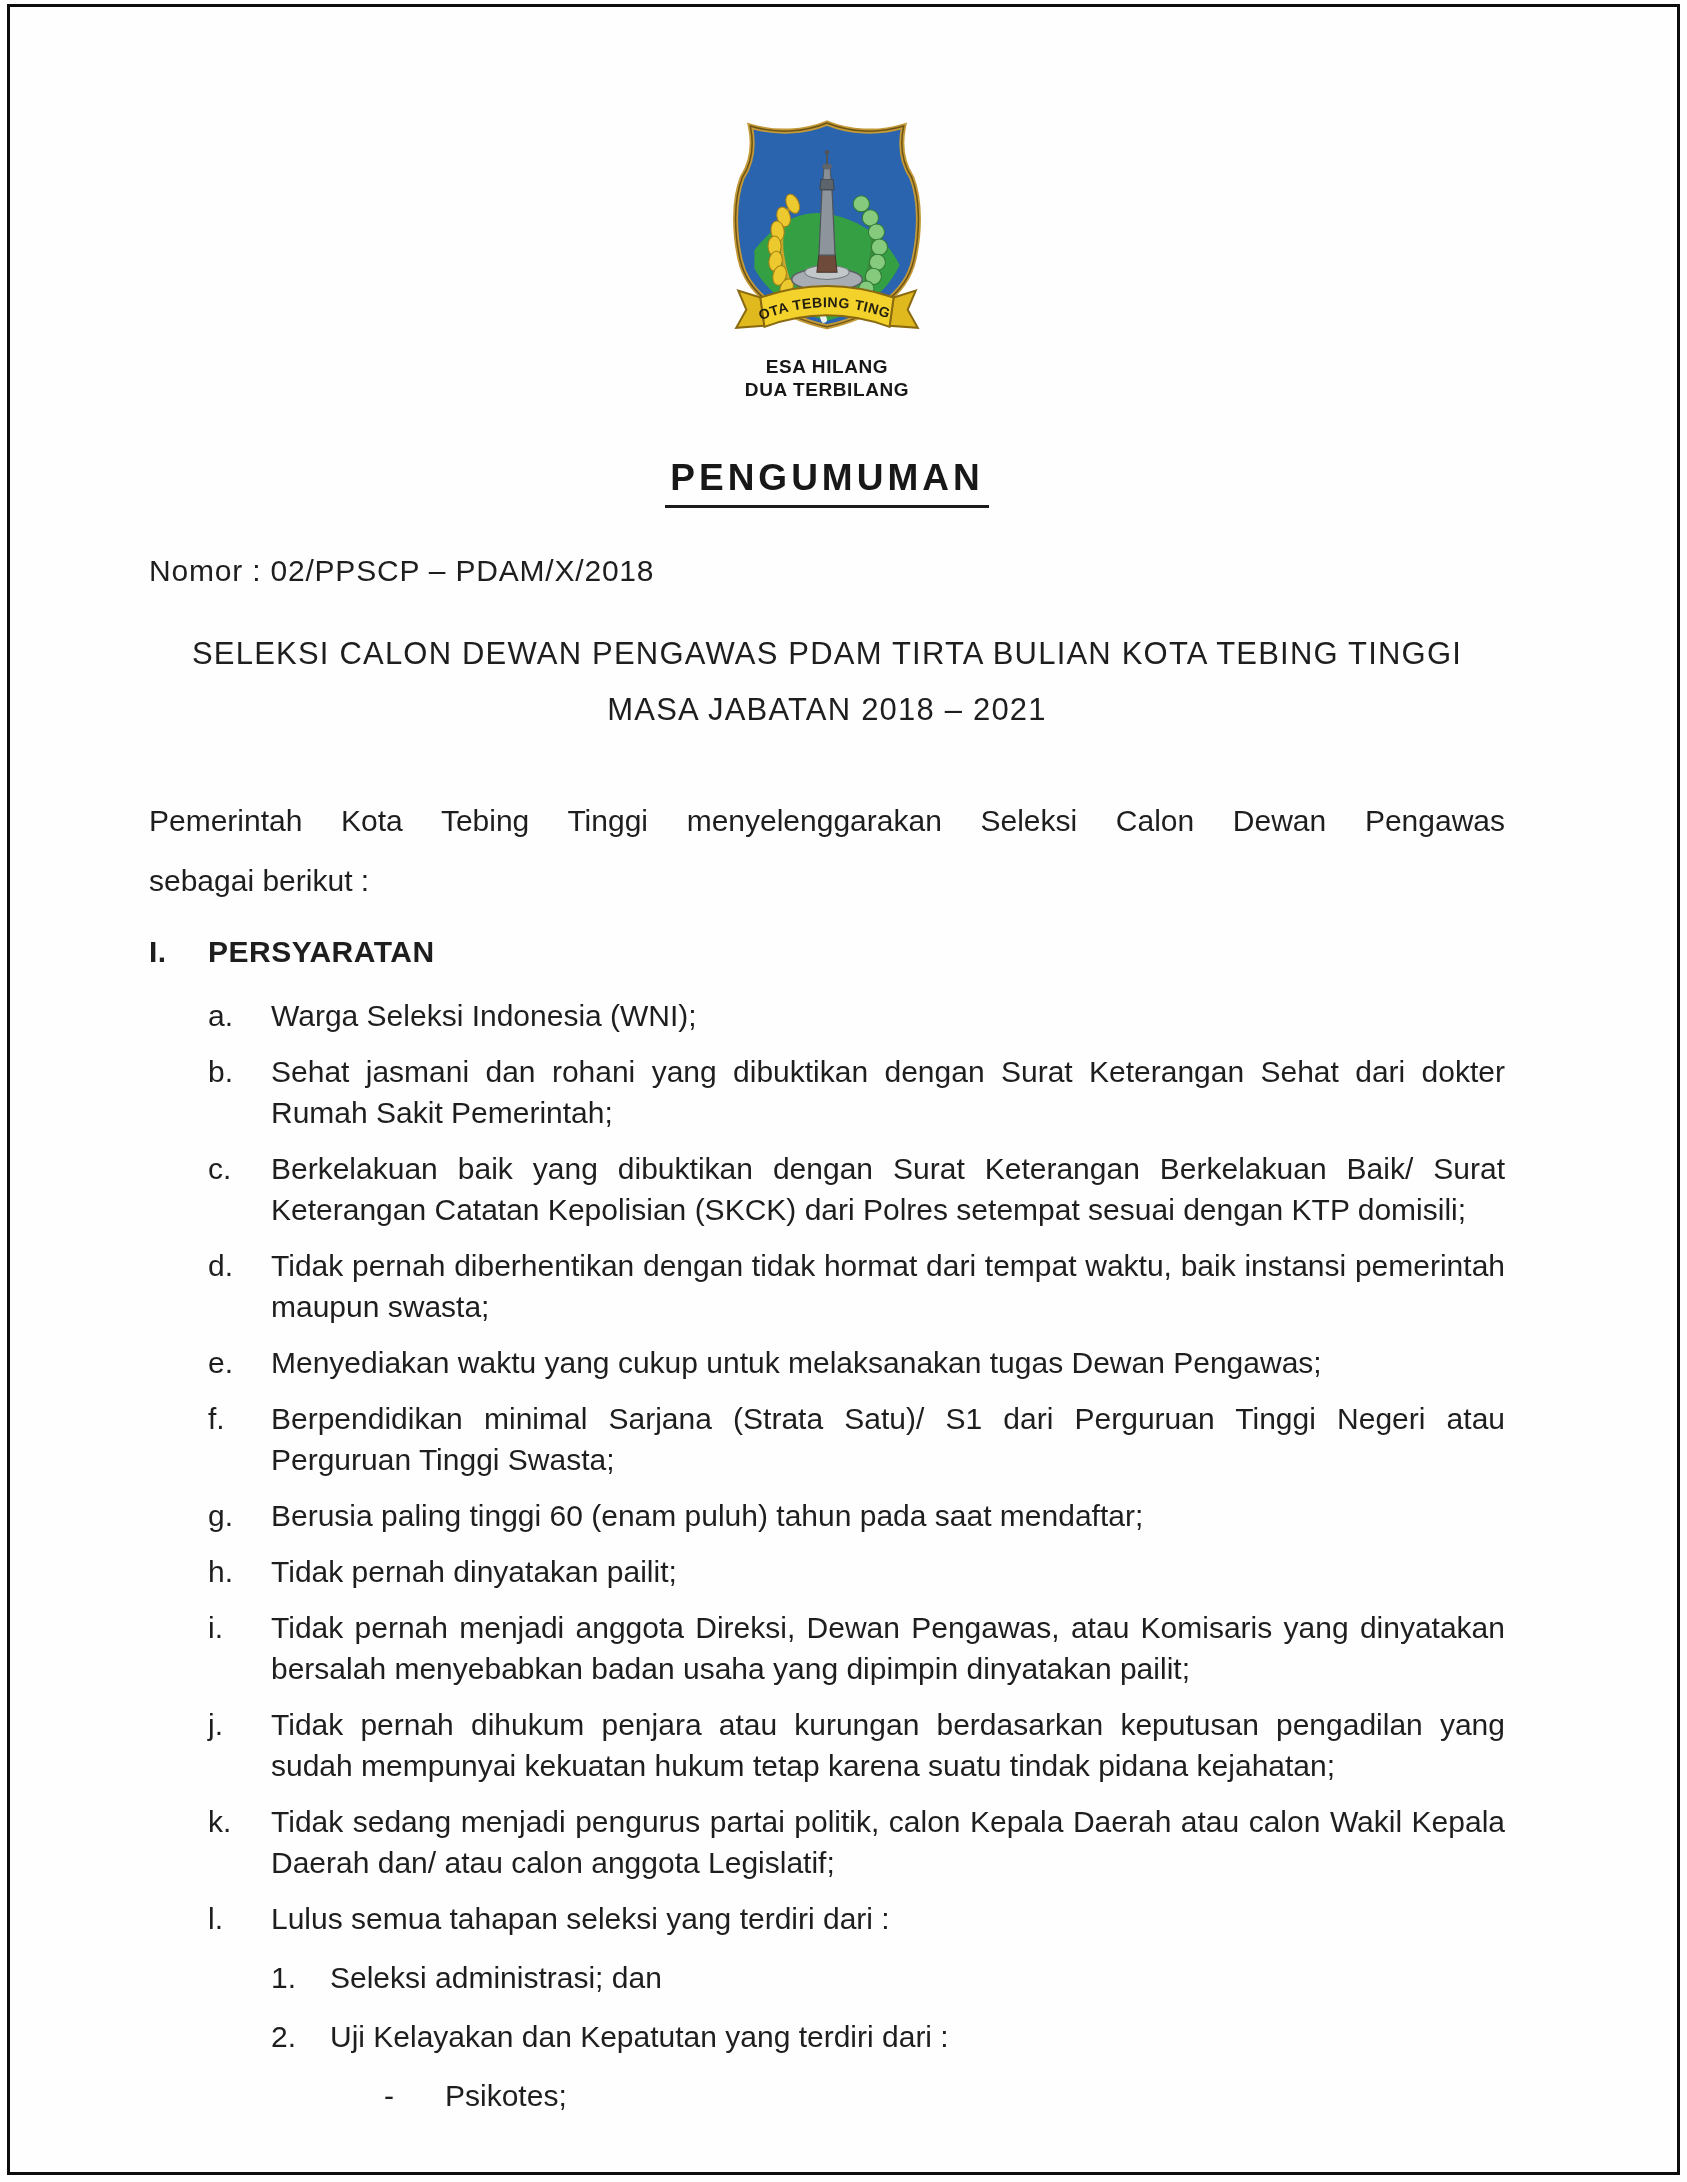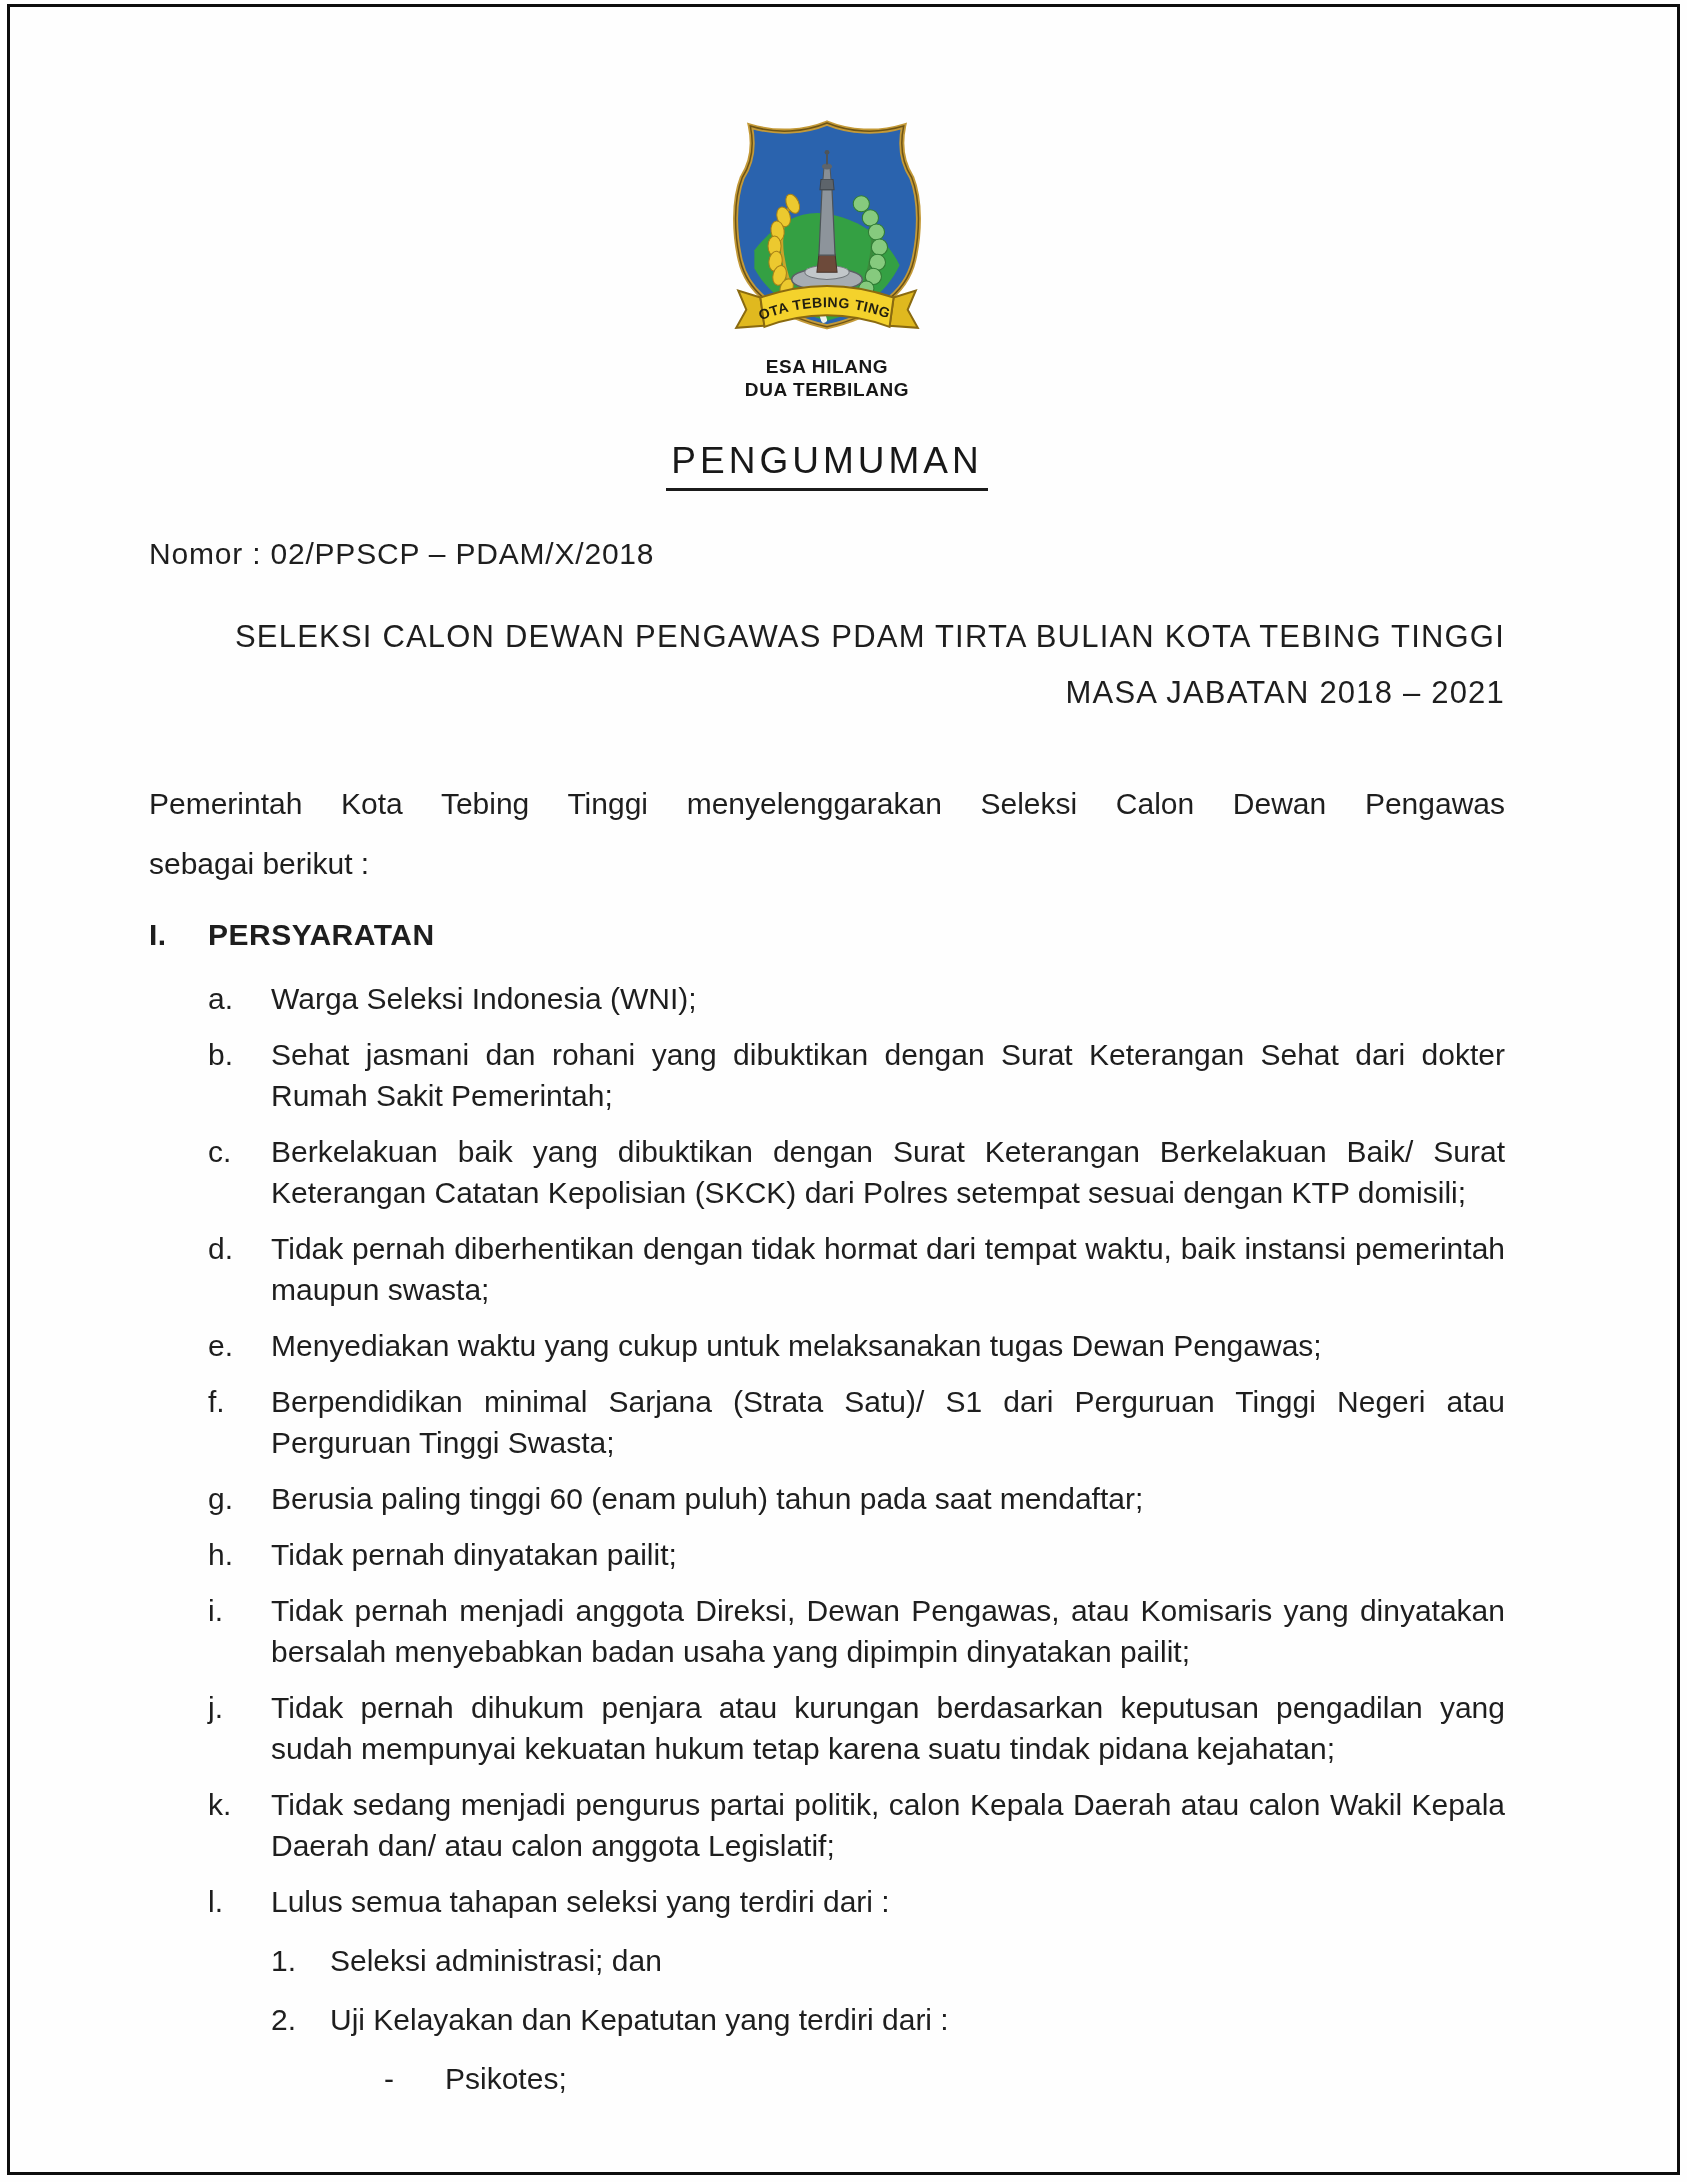--- a/index.html
+++ b/index.html
@@ -36,40 +36,40 @@
   .motto {
     margin-top: 4px;
     font-size: 19px;
     font-weight: bold;
     line-height: 23px;
     letter-spacing: 0.6px;
     color: #171717;
   }
   
   .doc-title {
-    margin-top: 39px;
+    margin-top: 56px;
     text-align: center;
     font-size: 37px;
-    font-weight: normal;
+    font-weight: bold;
     letter-spacing: 4px;
     color: #181818;
   }
   .doc-title .underlined {
     display: inline-block;
     padding: 0 5px 6px 5px;
     border-bottom: 3px solid #1b1b1b;
   }
   .doc-number {
     margin-top: 46px;
     font-size: 30px;
     letter-spacing: 0.8px;
   }
   .doc-subject {
     margin-top: 38px;
-    text-align: right;
+    text-align: center;
     font-size: 31px;
     letter-spacing: 1.2px;
     line-height: 56px;
   }
   
   .intro {
     margin-top: 53px;
     font-size: 30px;
   }
   .intro-line {

